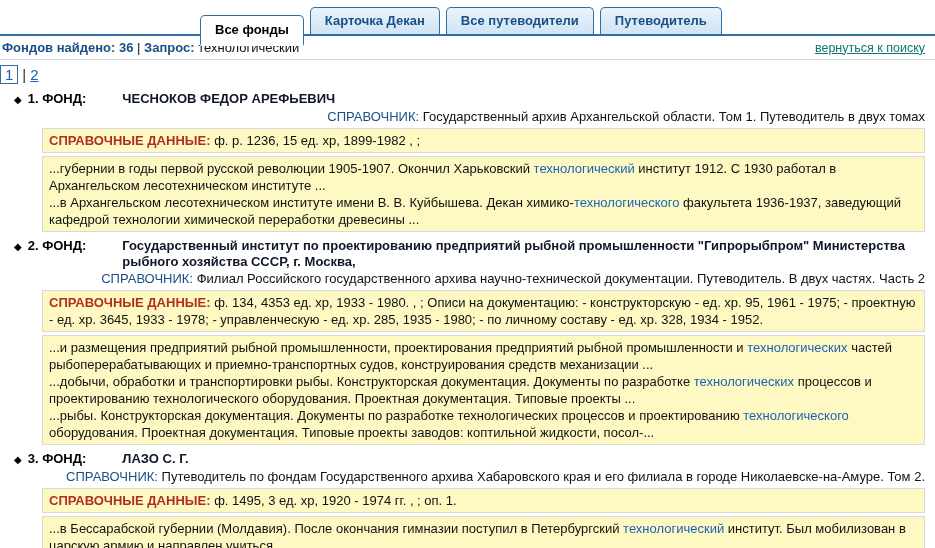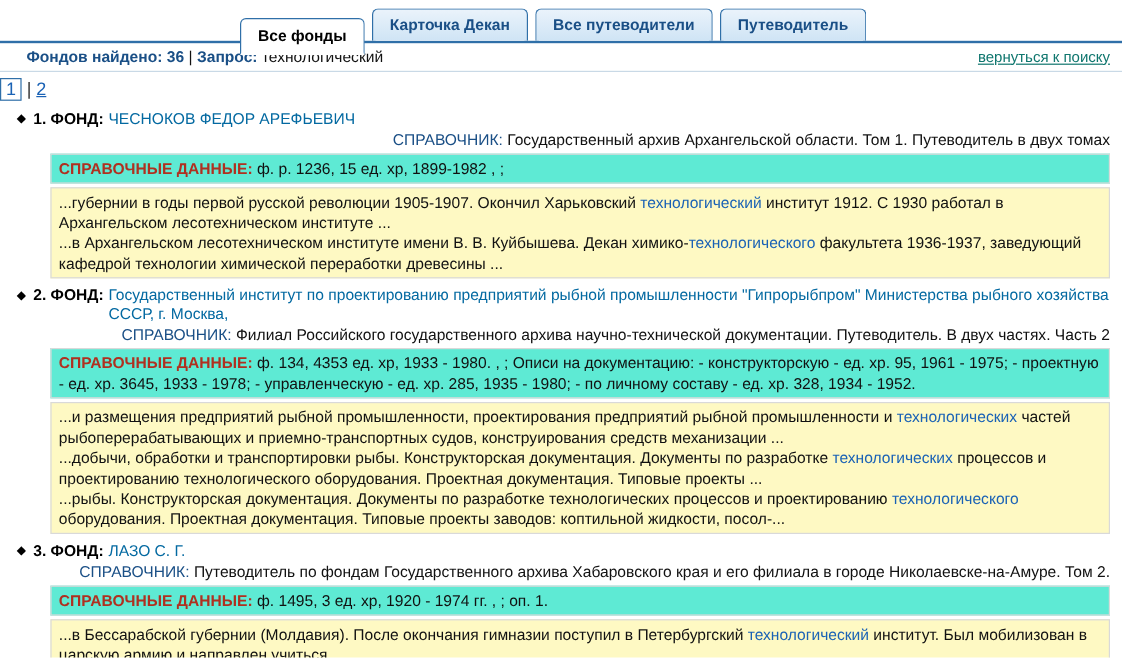--- a/index.html
+++ b/index.html
@@ -47,21 +47,21 @@
     top: 12px;
     border-bottom: 2px solid #ffffff;
     height: 28px;
     line-height: 28px;
   }
   
   .inforow {
     height: 24px;
     display: flex;
     align-items: center;
-    padding: 0 10px 0 22px;
+    padding: 0 10px 0 2px;
     border-bottom: 1px solid #c9d9e6;
     font-size: 13px;
     box-sizing: border-box;
   }
   .info-left { color: #1a4f86; font-weight: bold; }
   .info-left .plain { color: #111; font-weight: normal; }
   .info-left .sep { color: #111; font-weight: normal; }
   .info-right {
     margin-left: auto;
     color: #0f766e;
@@ -99,35 +99,36 @@
     line-height: 16px;
   }
   .bullet {
     color: #000;
     font-size: 10px;
     margin-right: 6px;
     line-height: 17px;
   }
   .rec-num { font-weight: bold; color: #000; white-space: nowrap; margin-right: 4px; }
   .rec-title {
-    font-weight: normal;
-    color: #0369a1;
+    font-weight: bold;
+    color: #0f172a;
     text-decoration: none;
     cursor: pointer;
+    margin-left: 32px;
   }
   .rec-sprav {
     margin-left: 28px;
     line-height: 17px;
     font-size: 13px;
     text-align: right;
   }
   .rec-sprav .lbl { color: #1a4f86; }
   .rec-data {
     margin: 3px 0 0 28px;
-    background: #5eead4;
+    background: #fef9c3;
     border: 1px solid #d9d9d9;
     padding: 3px 6px;
     line-height: 17px;
     color: #111;
   }
   .rec-data .lbl { color: #b03020; font-weight: bold; }
   .rec-snips {
     margin: 3px 0 0 28px;
     background: #fef9c3;
     border: 1px solid #d9d9d9;

